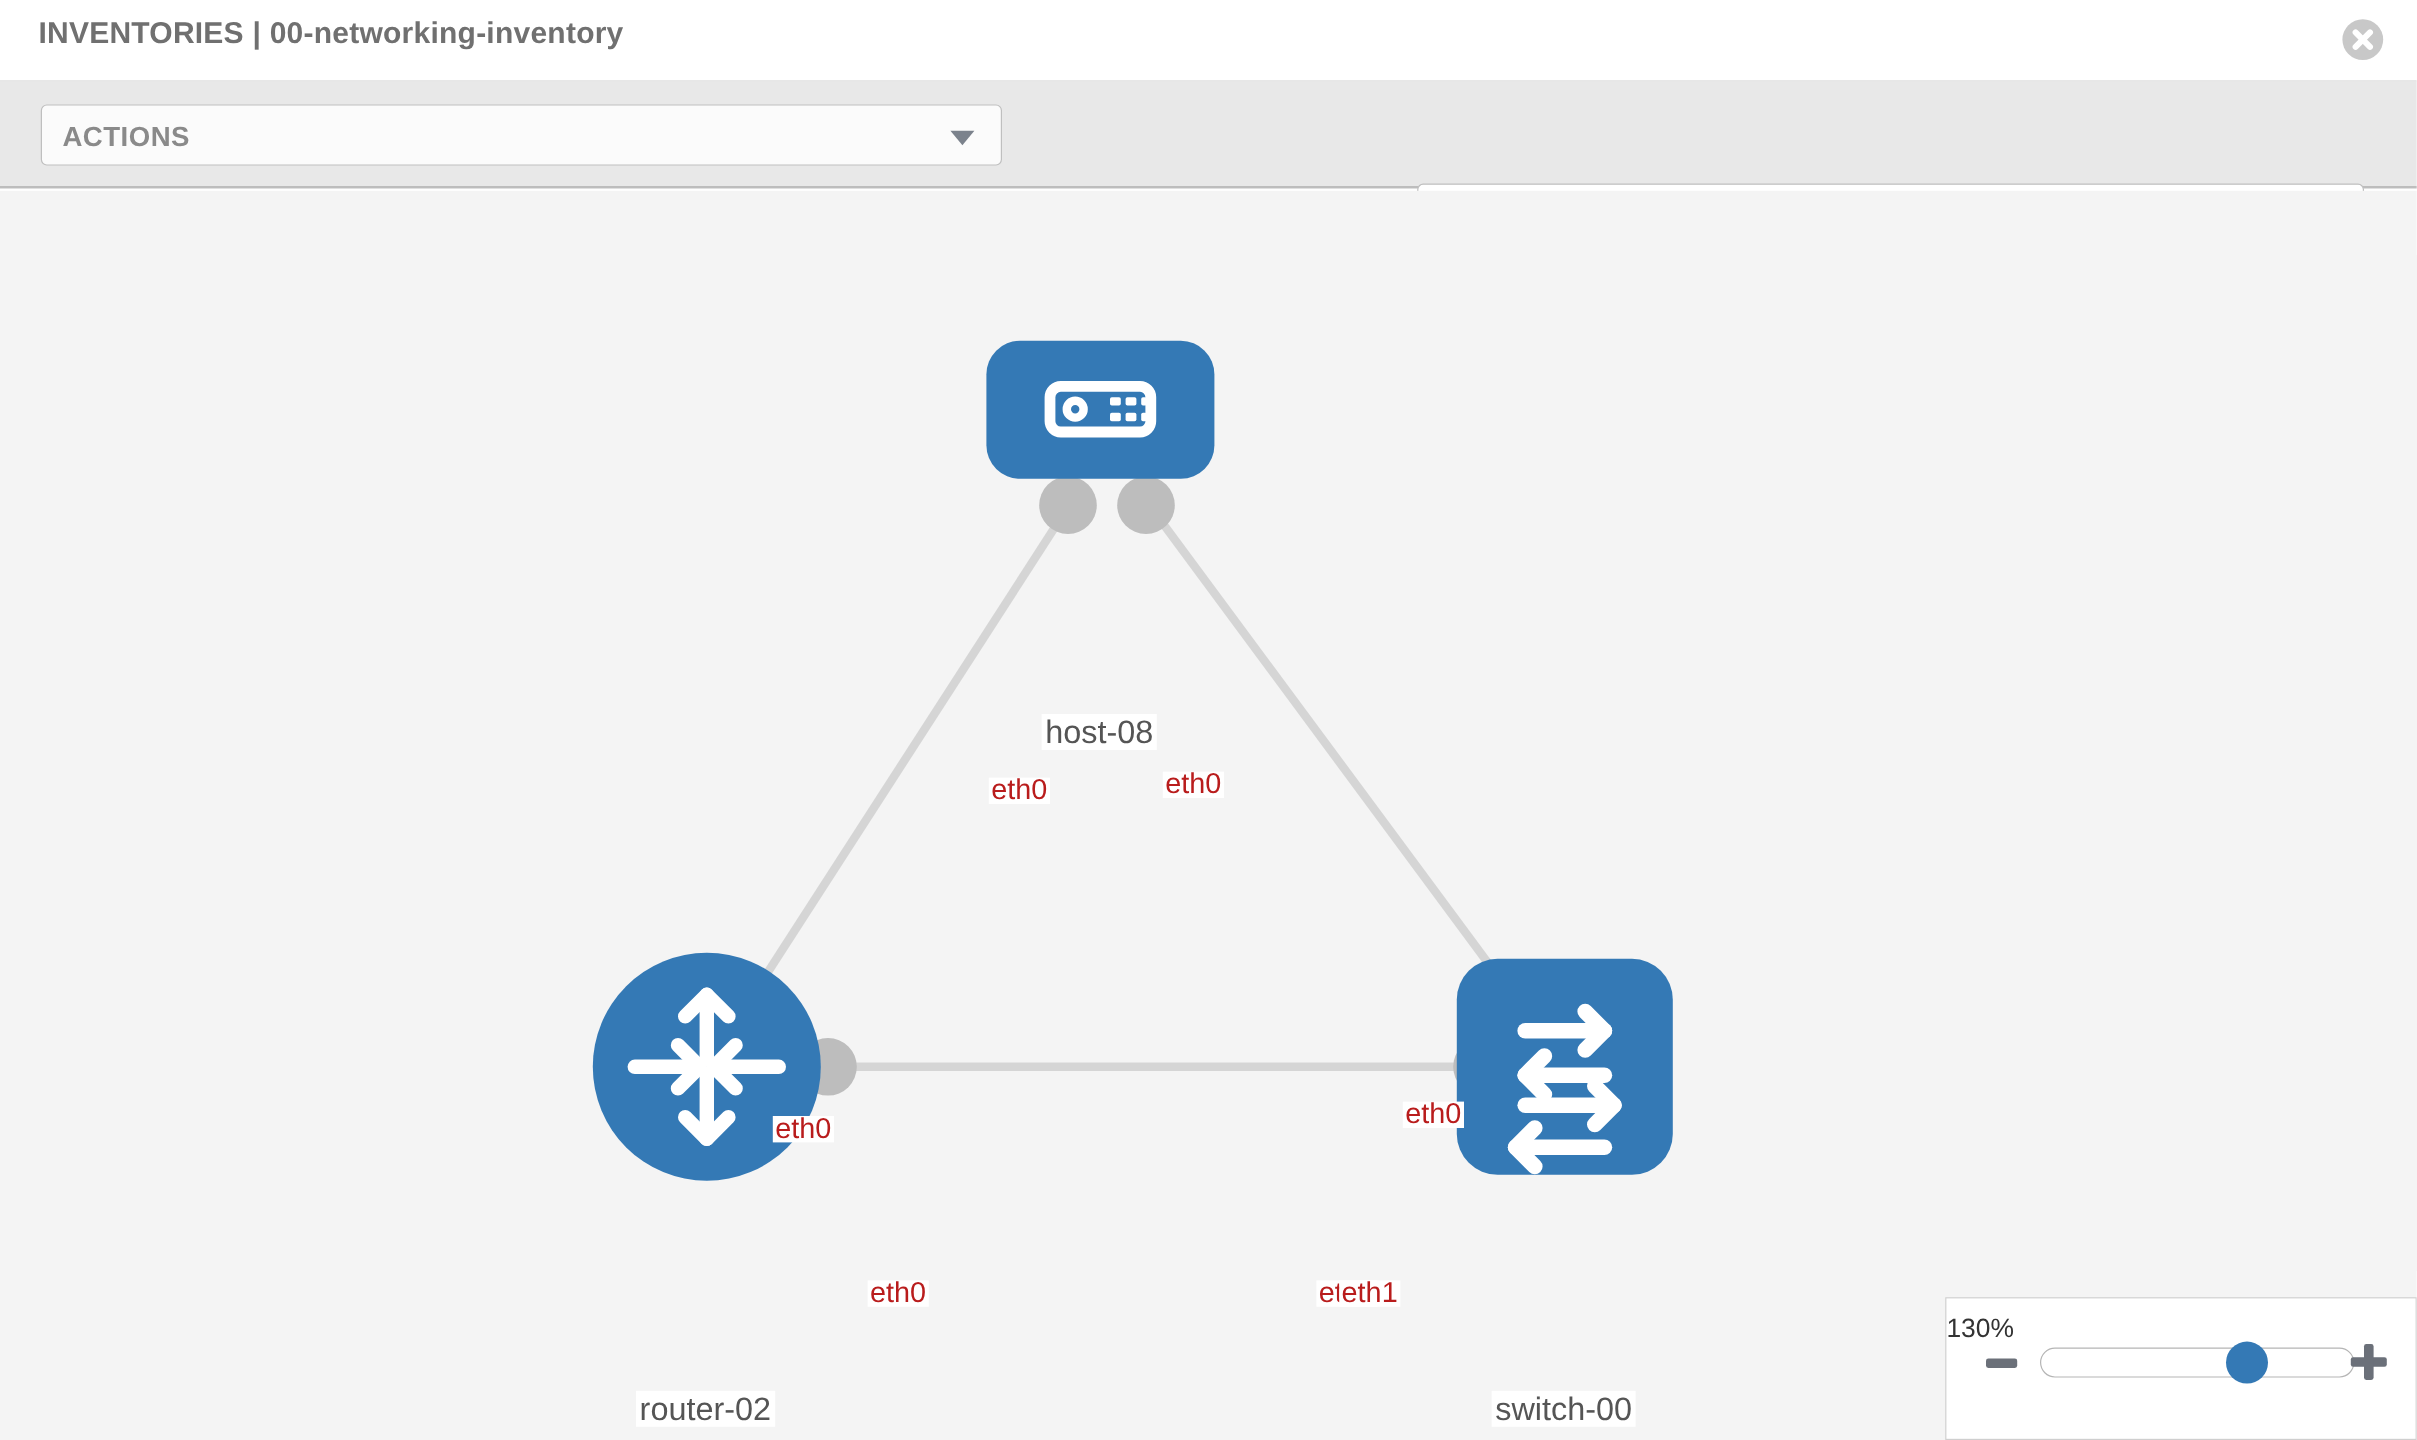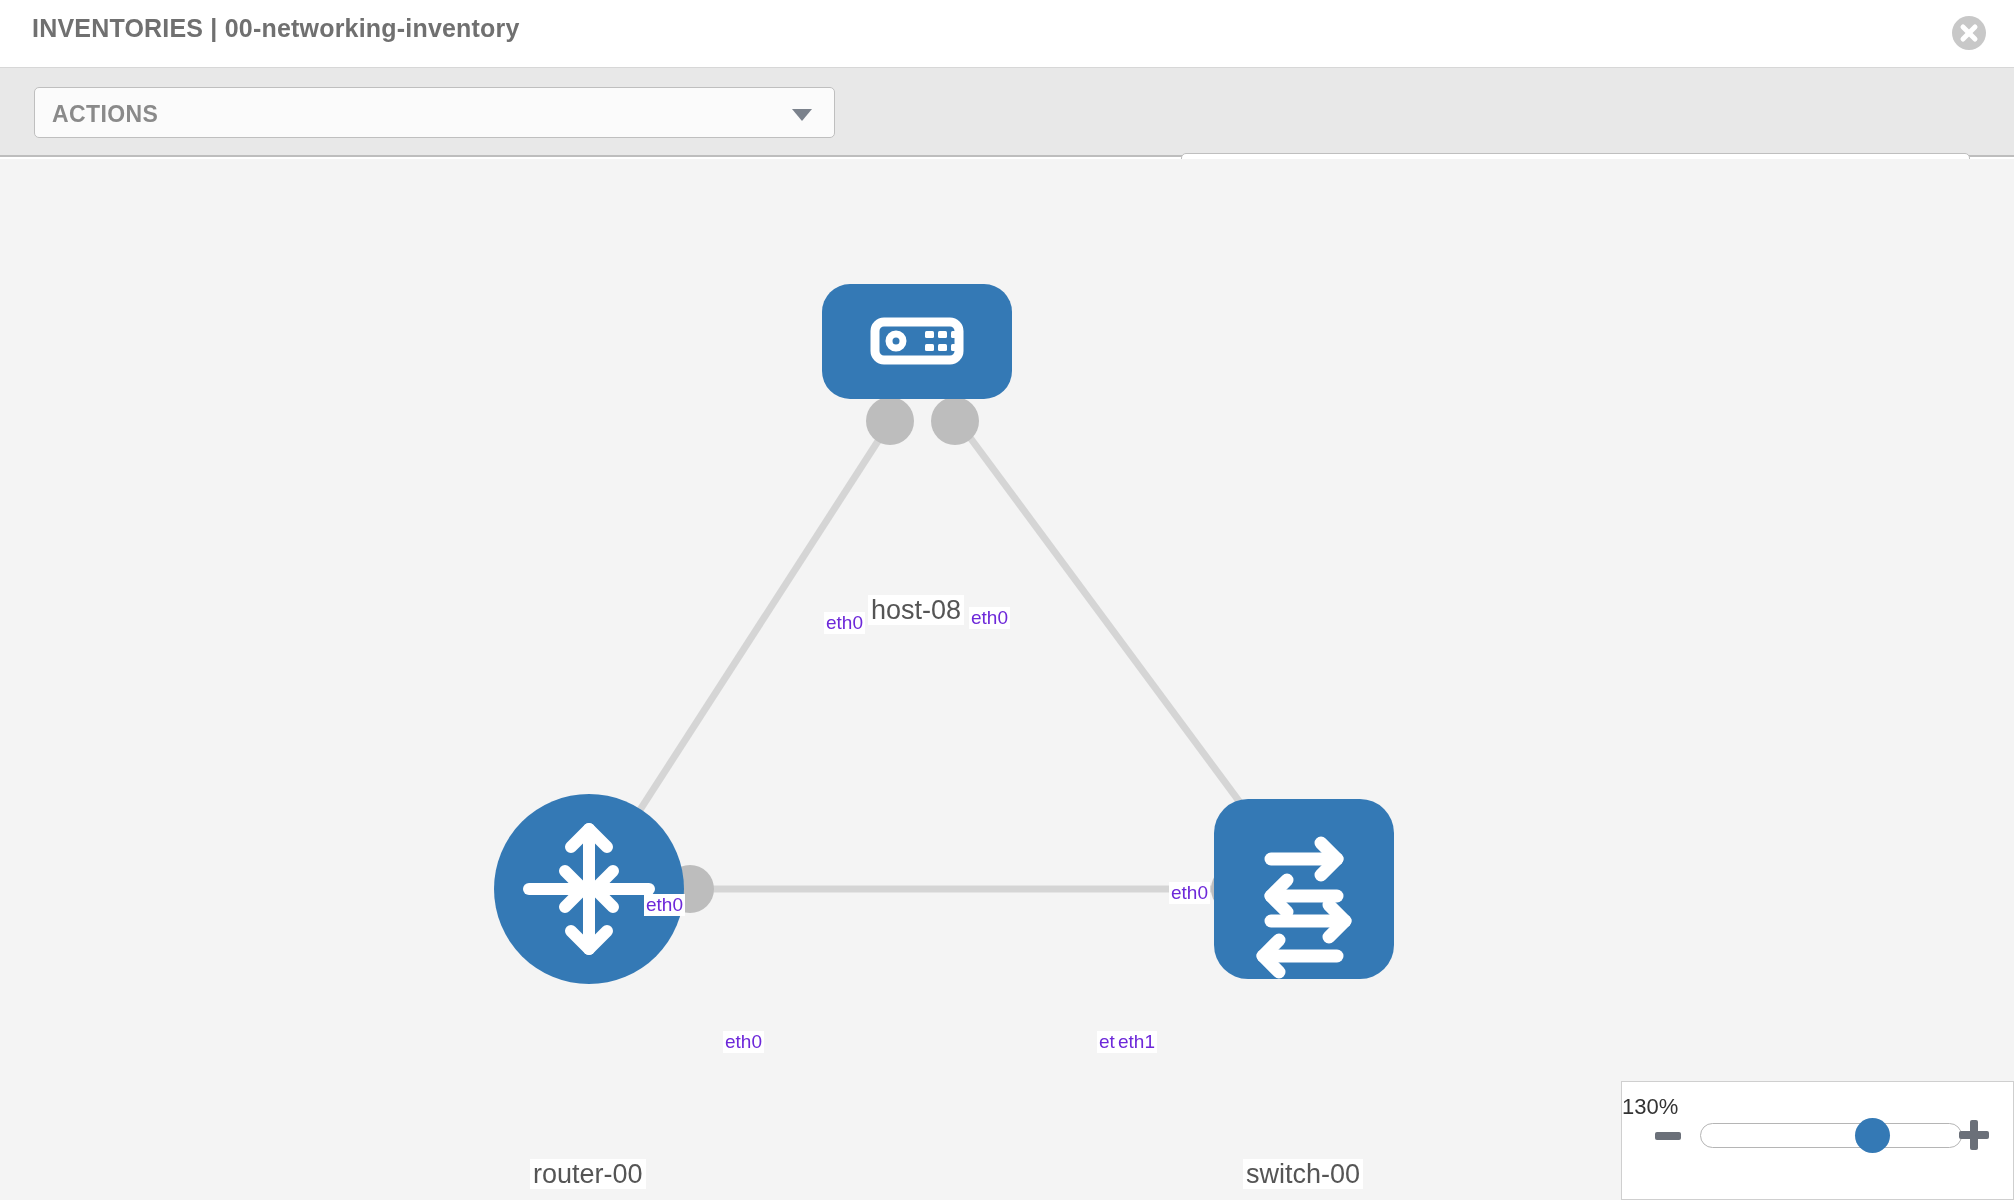--- a/index.html
+++ b/index.html
@@ -147,25 +147,26 @@
     background: #ffffff;
     color: #555555;
     font-size: 27px;
     line-height: 30px;
     white-space: nowrap;
     padding: 0 3px;
   }
   .iface-label {
     position: absolute;
     background: #ffffff;
-    color: #6d28d9;
-    font-size: 19px;
+    color: #b91c1c;
+    font-size: 24px;
     line-height: 22px;
     white-space: nowrap;
     padding: 0 2px;
+    margin-top: 36px;
   }
 
   
   .zoom-panel {
     position: absolute;
     left: 1621px;
     top: 1081px;
     width: 393px;
     height: 119px;
     background: #ffffff;
@@ -364,21 +365,21 @@
     <div class="iface-label" style="left:644px; top:735px;">eth0</div>
 
     <div class="iface-label" style="left:1169px; top:723px;">eth0</div>
 
     <div class="iface-label" style="left:723px; top:872px;">eth0</div>
 
     <div class="iface-label" style="left:1097px; top:872px;">eth0</div>
 
     <div class="iface-label" style="left:1116px; top:872px;">eth1</div>
 
-    <div class="node-label" style="left:530px; top:1000px;">router-00</div>
+    <div class="node-label" style="left:530px; top:1000px;">router-02</div>
 
     <div class="node-label" style="left:1243px; top:1000px;">switch-00</div>
   </div>
 
   <div class="zoom-panel">
     <div class="zoom-value">130%</div>
     <div class="zoom-minus"></div>
     <div class="zoom-track">
       <div class="zoom-thumb" id="zoom-thumb" style="left: 154.36px;"></div>
     </div>

